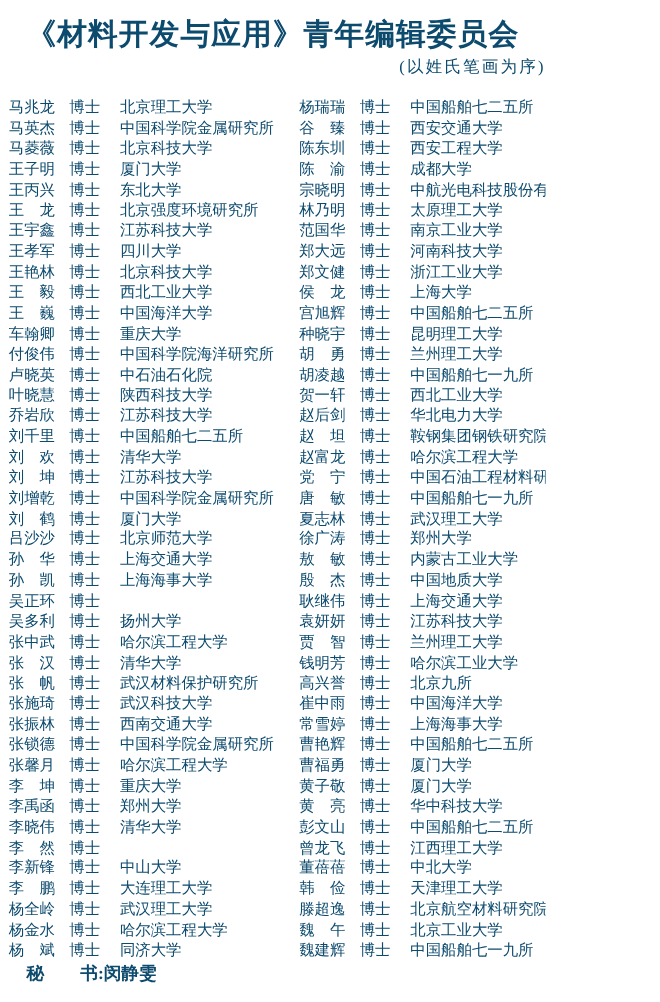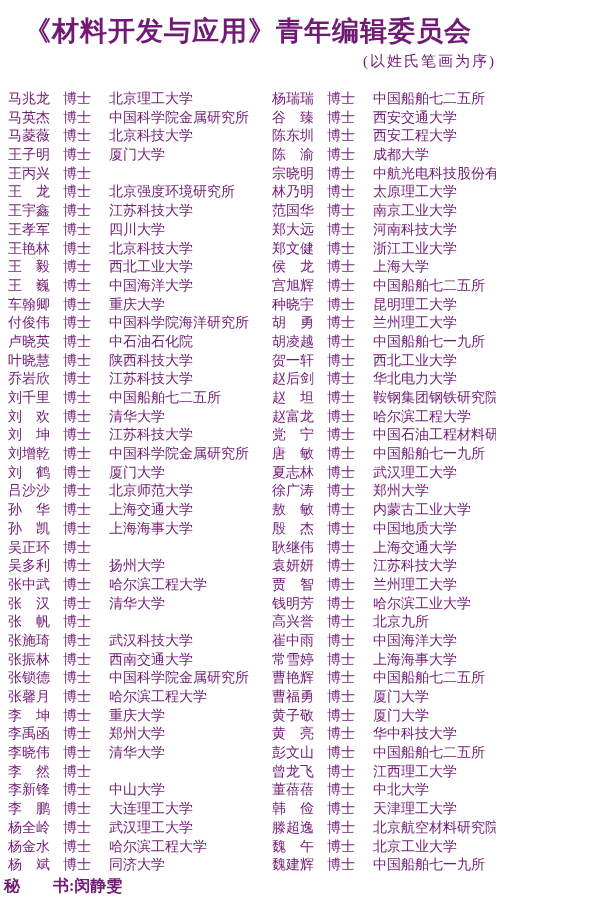--- a/index.html
+++ b/index.html
@@ -1,20 +1,20 @@
 <!DOCTYPE html>
 <html><head>
 <meta charset="utf-8">
 <style>
   html, body { margin:0; padding:0; background:#ffffff; }
   .page {
     position:relative;
     width:496px; height:911px;
     background:#ffffff;
-    color:#701a75;
+    color:#0c4a6e;
     font-family:"Liberation Serif","DejaVu Serif",serif;
     overflow:hidden;
   }
   .title {
     margin:14px 0 0 0;
     text-align:center;
     font-size:27px;
     font-weight:bold;
     letter-spacing:1px;
     line-height:34px;
@@ -38,21 +38,21 @@
     height:18.7px;
     font-size:14px;
     line-height:18.7px;
     white-space:nowrap;
   }
   .nm { width:55px; flex:0 0 55px; }
   .dg { width:46px; flex:0 0 46px; }
   .af { flex:1; }
   .footer {
     position:absolute;
-    left:4px; top:876px;
+    left:24px; top:876px;
     font-size:16px;
     font-weight:bold;
     line-height:20px;
   }
   .footer .role2 { margin-left:33px; }
 </style>
 </head>
 <body>
 
 <div class="page">
@@ -77,20 +77,21 @@
           <span class="af">北京科技大学</span>
         </div>
         <div class="row">
           <span class="nm">王子明</span>
           <span class="dg">博士</span>
           <span class="af">厦门大学</span>
         </div>
         <div class="row">
           <span class="nm">王丙兴</span>
           <span class="dg">博士</span>
+          <span class="af">东北大学</span>
         </div>
         <div class="row">
           <span class="nm">王　龙</span>
           <span class="dg">博士</span>
           <span class="af">北京强度环境研究所</span>
         </div>
         <div class="row">
           <span class="nm">王宇鑫</span>
           <span class="dg">博士</span>
           <span class="af">江苏科技大学</span>
@@ -195,20 +196,21 @@
           <span class="af">哈尔滨工程大学</span>
         </div>
         <div class="row">
           <span class="nm">张　汉</span>
           <span class="dg">博士</span>
           <span class="af">清华大学</span>
         </div>
         <div class="row">
           <span class="nm">张　帆</span>
           <span class="dg">博士</span>
+          <span class="af">武汉材料保护研究所</span>
         </div>
         <div class="row">
           <span class="nm">张施琦</span>
           <span class="dg">博士</span>
           <span class="af">武汉科技大学</span>
         </div>
         <div class="row">
           <span class="nm">张振林</span>
           <span class="dg">博士</span>
           <span class="af">西南交通大学</span>

